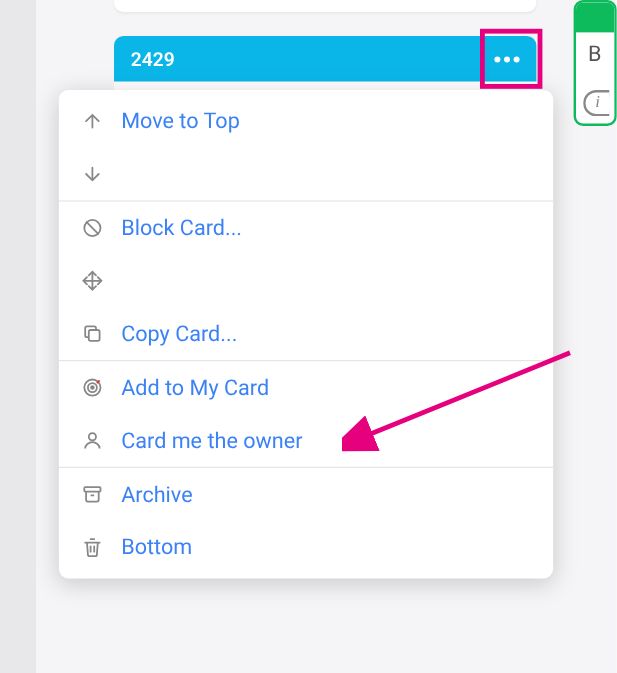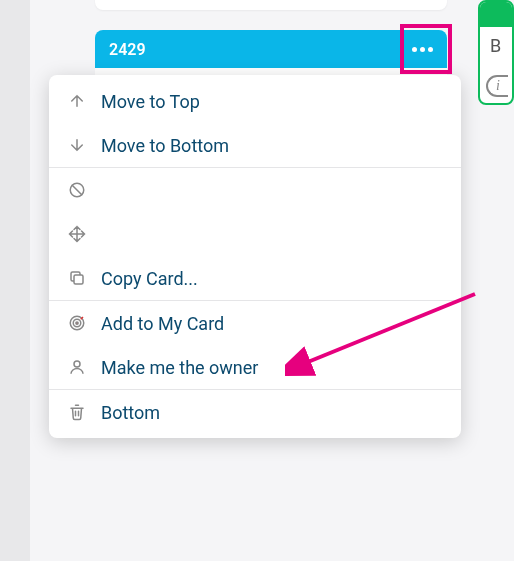--- a/index.html
+++ b/index.html
@@ -86,21 +86,21 @@
       box-shadow: 0 4px 20px rgba(0,0,0,0.18);
       padding: 4px 0;
       z-index: 50;
     }
     .menu-item {
       display: flex;
       align-items: center;
       height: 44px;
       padding: 0 18px;
       gap: 14px;
-      color: #0c4a6e;
+      color: #3b82f6;
       font-size: 18px;
       cursor: pointer;
     }
     .menu-icon {
       width: 20px;
       height: 20px;
       display: flex;
       align-items: center;
       justify-content: center;
       color: #888;
@@ -182,30 +182,30 @@
         </svg>
     </span>
     <span>Move to Top</span>
   </div>
   <div class="menu-item">
     <span class="menu-icon">
       <svg viewBox="0 0 24 24" fill="none" stroke-width="2" stroke-linecap="round">
           <path d="M12 5v14M5 12l7 7 7-7"></path>
         </svg>
     </span>
-    <span>Move to Bottom</span>
   </div>
   <div class="menu-divider"></div>
   <div class="menu-item">
     <span class="menu-icon">
       <svg viewBox="0 0 24 24" fill="none" stroke-width="2">
           <circle cx="12" cy="12" r="9"></circle>
           <path d="M5 5l14 14"></path>
         </svg>
     </span>
+    <span>Block Card...</span>
   </div>
   <div class="menu-item">
     <span class="menu-icon">
       <svg viewBox="0 0 24 24" fill="none" stroke-width="2" stroke-linecap="round">
           <path d="M12 2v20M2 12h20M8 6l4-4 4 4M8 18l4 4 4-4M6 8l-4 4 4 4M18 8l4 4-4 4"></path>
         </svg>
     </span>
   </div>
   <div class="menu-item">
     <span class="menu-icon">
@@ -228,23 +228,32 @@
     </span>
     <span>Add to My Card</span>
   </div>
   <div class="menu-item">
     <span class="menu-icon">
       <svg viewBox="0 0 24 24" fill="none" stroke-width="2">
           <circle cx="12" cy="8" r="4"></circle>
           <path d="M4 21c0-4 4-7 8-7s8 3 8 7"></path>
         </svg>
     </span>
-    <span>Make me the owner</span>
+    <span>Card me the owner</span>
   </div>
   <div class="menu-divider"></div>
+  <div class="menu-item">
+    <span class="menu-icon">
+      <svg viewBox="0 0 24 24" fill="none" stroke-width="2">
+          <rect x="3" y="4" width="18" height="5" rx="1"></rect>
+          <path d="M5 9v9a2 2 0 002 2h10a2 2 0 002-2V9M10 13h4"></path>
+        </svg>
+    </span>
+    <span>Archive</span>
+  </div>
   <div class="menu-item">
     <span class="menu-icon">
       <svg viewBox="0 0 24 24" fill="none" stroke-width="2" stroke-linecap="round">
           <path d="M4 7h16M10 3h4M6 7l1 13a2 2 0 002 2h6a2 2 0 002-2l1-13M10 11v6M14 11v6"></path>
         </svg>
     </span>
     <span>Bottom</span>
   </div>
 </div>
 

